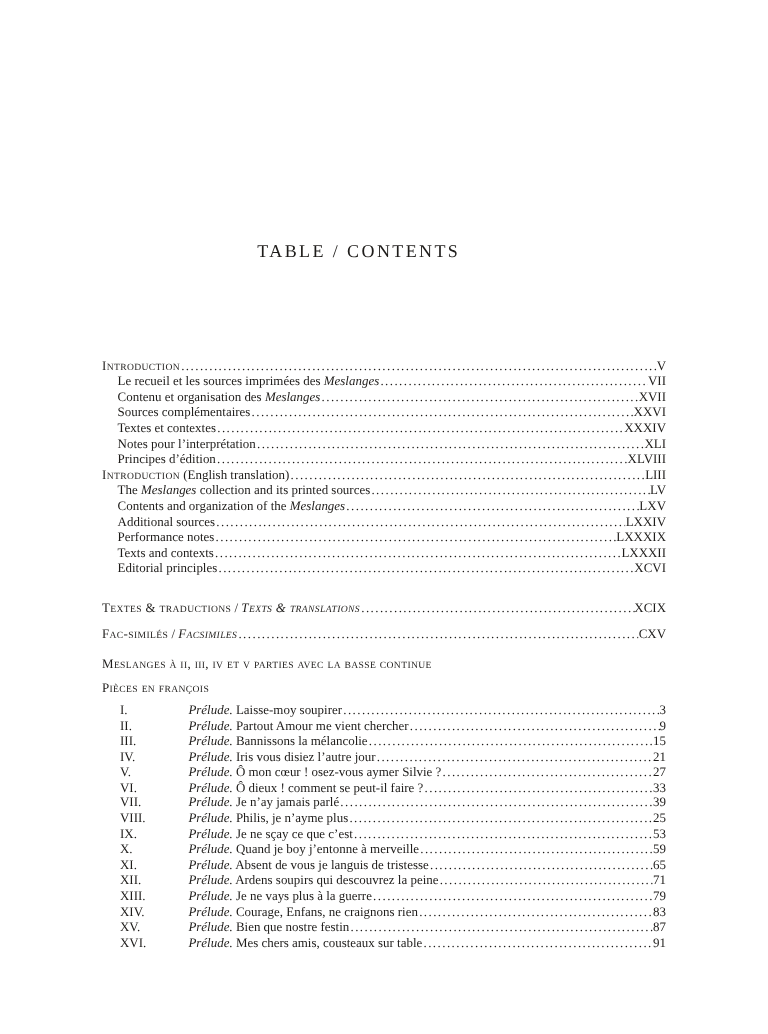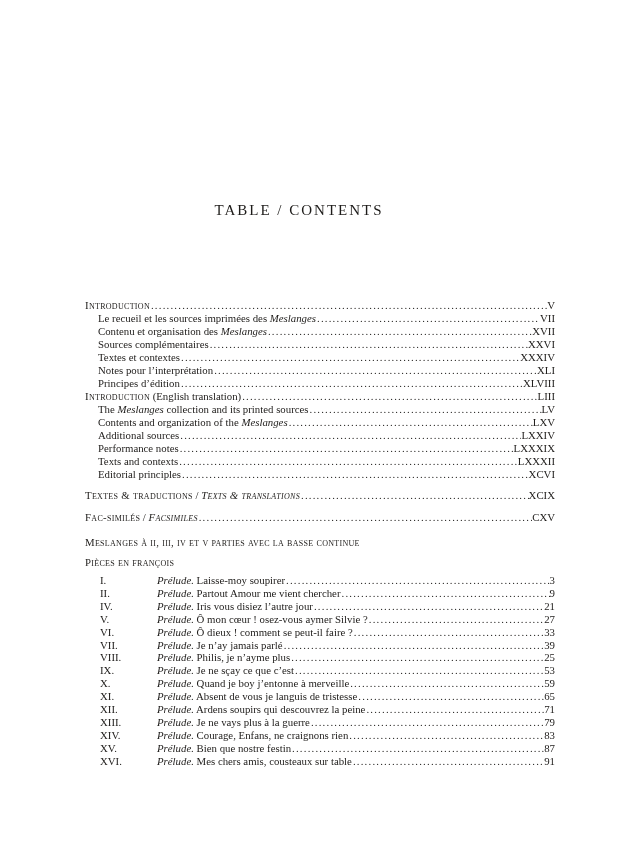--- a/index.html
+++ b/index.html
@@ -25,21 +25,21 @@
     font-size: 15px;
     letter-spacing: 2px;
     white-space: nowrap;
   }
   #toc {
     margin-top: 80px;
     font-size: 10.8px;
   }
   .toc-section { margin-top: 0; }
   #toc > .toc-section:nth-child(2) { }
-  #toc > .toc-section:nth-child(3) { margin-top: 8px; }
+  #toc > .toc-section:nth-child(3) { margin-top: 20px; }
   #toc > .toc-section:nth-child(4) { margin-top: 9px; }
   #toc > .toc-section:nth-child(5) { margin-top: 12px; }
   #toc > .toc-section:nth-child(6) { margin-top: 7px; }
   #toc > .toc-section:nth-child(7) { margin-top: 5px; }
   .toc-row {
     display: flex;
     align-items: baseline;
     line-height: 13px;
   }
   .pieces .toc-row { line-height: 12.9px; }
@@ -177,20 +177,26 @@
             <span class="leader"></span>
             <span class="pageno">3</span>
           </div>
           <div class="toc-row piece">
             <span class="num">II.</span>
             <span class="label"><span class="run-it">Prélude.</span><span> Partout Amour me vient chercher</span></span>
             <span class="leader"></span>
             <span class="pageno">9</span>
           </div>
           <div class="toc-row piece">
+            <span class="num">III.</span>
+            <span class="label"><span class="run-it">Prélude.</span><span> Bannissons la mélancolie</span></span>
+            <span class="leader"></span>
+            <span class="pageno">15</span>
+          </div>
+          <div class="toc-row piece">
             <span class="num">IV.</span>
             <span class="label"><span class="run-it">Prélude.</span><span> Iris vous disiez l’autre jour</span></span>
             <span class="leader"></span>
             <span class="pageno">21</span>
           </div>
           <div class="toc-row piece">
             <span class="num">V.</span>
             <span class="label"><span class="run-it">Prélude.</span><span> Ô mon cœur ! osez-vous aymer Silvie ?</span></span>
             <span class="leader"></span>
             <span class="pageno">27</span>

